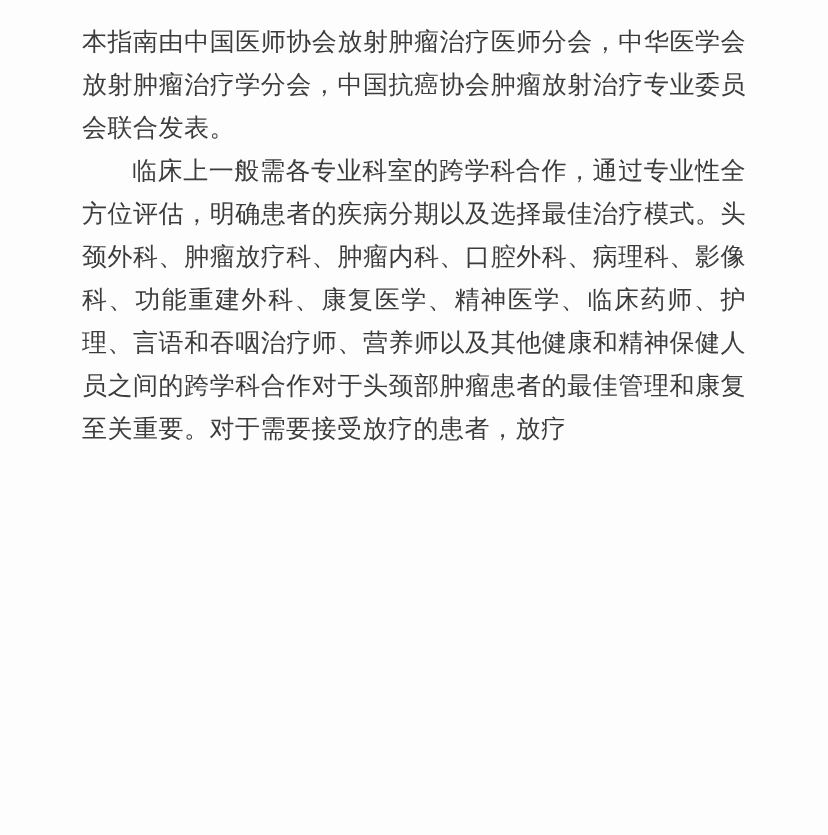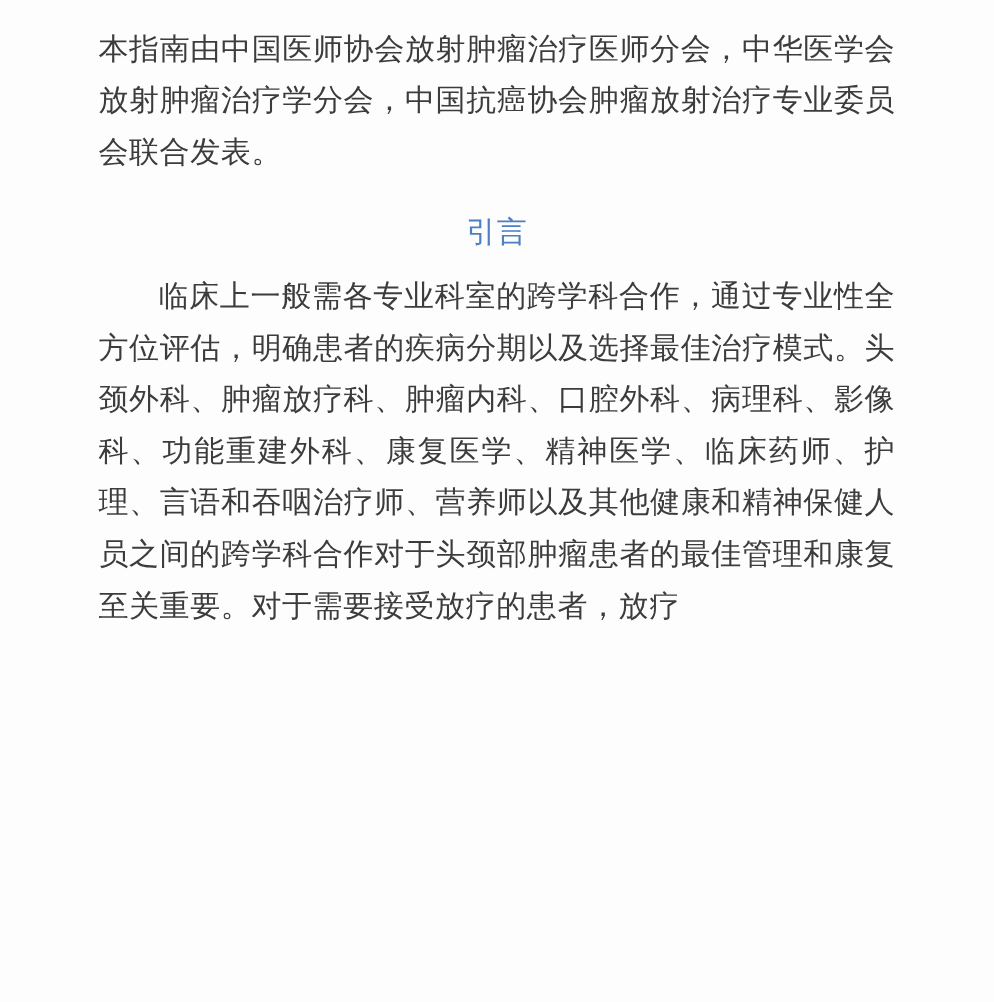--- a/index.html
+++ b/index.html
@@ -43,17 +43,16 @@
   .body-paragraph + .body-paragraph {
     margin-top: 56px;
   }
 </style>
 </head>
 <body>
 
 <div class="page">
   <p class="attribution">本指南由中国医师协会放射肿瘤治疗医师分会，中华医学会放射肿瘤治疗学分会，中国抗癌协会肿瘤放射治疗专业委员会联合发表。</p>
 
-  <h2 class="section-heading">引言</h2>
 
 
   <p class="body-paragraph">临床上一般需各专业科室的跨学科合作，通过专业性全方位评估，明确患者的疾病分期以及选择最佳治疗模式。头颈外科、肿瘤放疗科、肿瘤内科、口腔外科、病理科、影像科、功能重建外科、康复医学、精神医学、临床药师、护理、言语和吞咽治疗师、营养师以及其他健康和精神保健人员之间的跨学科合作对于头颈部肿瘤患者的最佳管理和康复至关重要。对于需要接受放疗的患者，放疗</p>
 </div>
 
 </body></html>

